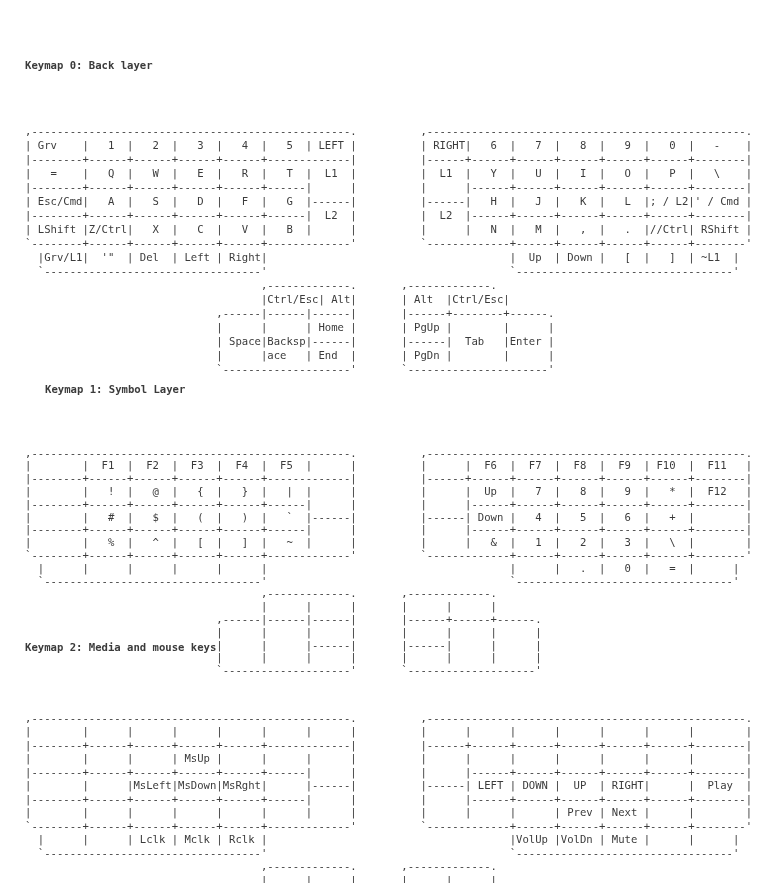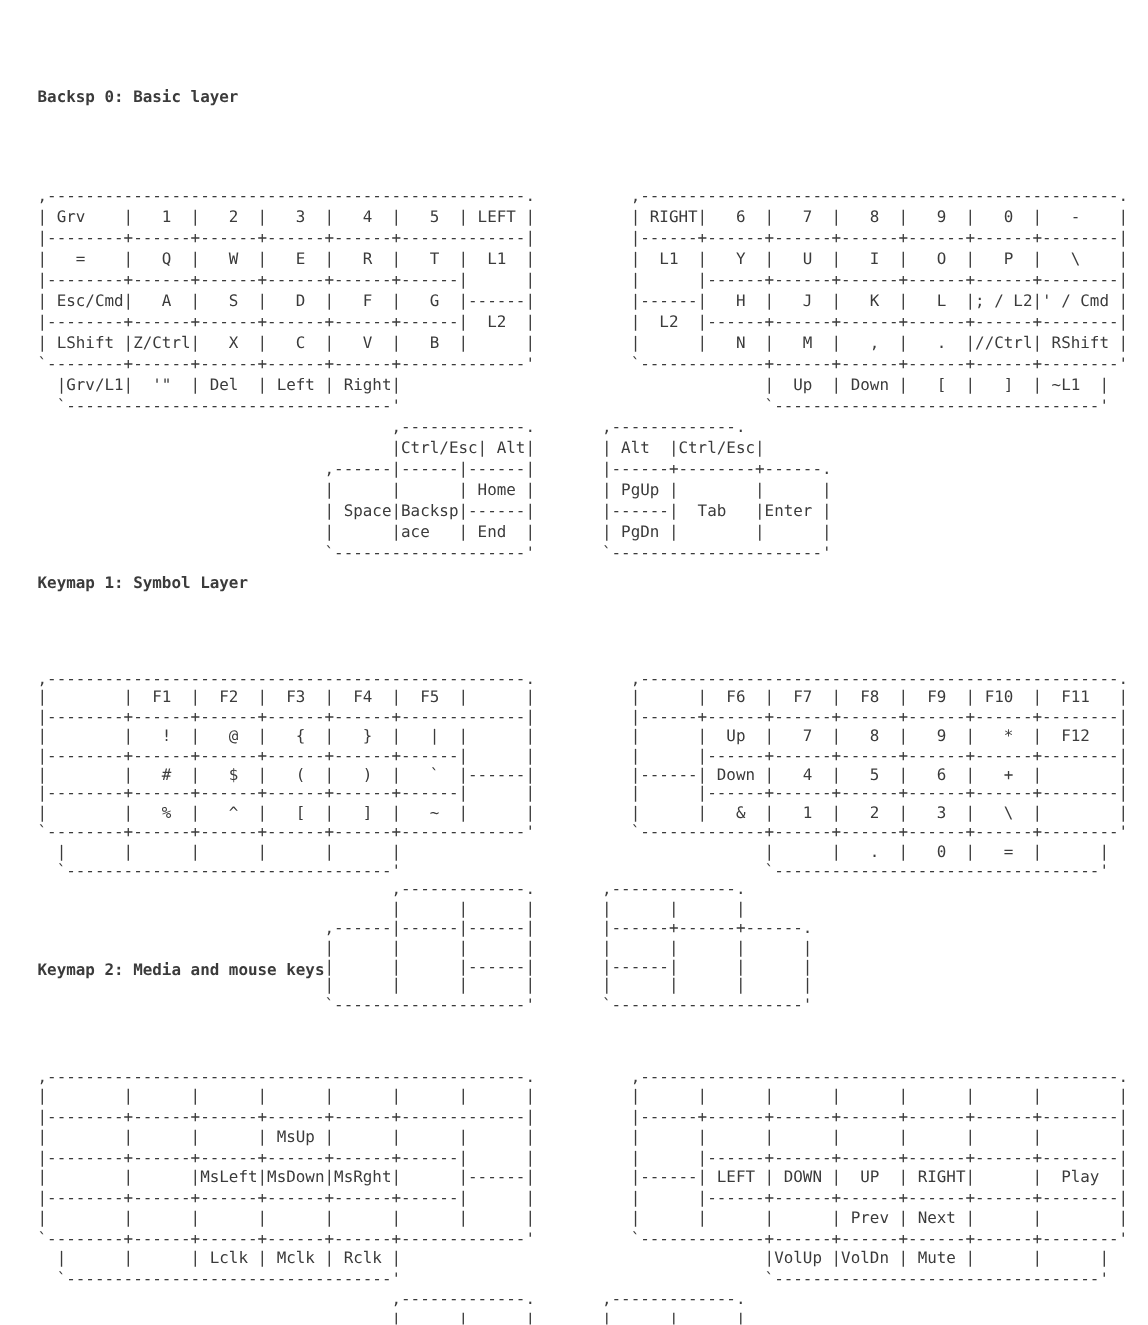--- a/index.html
+++ b/index.html
@@ -32,34 +32,34 @@
     padding: 0;
     font-family: inherit;
     font-size: 10.6px;
     white-space: pre;
   }
   #section-0 { top: 20px; }
   #section-0 .section-title { line-height: 14px; margin-bottom: 14px; }
   #section-0 pre.ascii { line-height: 14px; }
 
   #section-1 { top: 345px; }
-  #section-1 .section-title { line-height: 12.8px; margin-bottom: 12.8px; }
+  #section-1 .section-title { line-height: 12.8px; margin-bottom: 12.8px; margin-left: 20px; }
   #section-1 pre.ascii { line-height: 12.8px; }
 
   #section-2 { top: 603px; }
   #section-2 .section-title { line-height: 13.5px; margin-bottom: 19px; }
   #section-2 pre.ascii { line-height: 13.5px; }
 </style>
 </head>
 <body style="background: rgb(255, 255, 255);">
 
 <div id="doc" style="color: rgb(59, 59, 59);">
 
   <section class="keymap-section" id="section-0">
-    <div class="section-title">Backsp 0: Basic layer</div>
+    <div class="section-title">Keymap 0: Back layer</div>
     <pre class="ascii">,--------------------------------------------------.          ,--------------------------------------------------.
 | Grv    |   1  |   2  |   3  |   4  |   5  | LEFT |          | RIGHT|   6  |   7  |   8  |   9  |   0  |   -    |
 |--------+------+------+------+------+-------------|          |------+------+------+------+------+------+--------|
 |   =    |   Q  |   W  |   E  |   R  |   T  |  L1  |          |  L1  |   Y  |   U  |   I  |   O  |   P  |   \    |
 |--------+------+------+------+------+------|      |          |      |------+------+------+------+------+--------|
 | Esc/Cmd|   A  |   S  |   D  |   F  |   G  |------|          |------|   H  |   J  |   K  |   L  |; / L2|' / Cmd |
 |--------+------+------+------+------+------|  L2  |          |  L2  |------+------+------+------+------+--------|
 | LShift |Z/Ctrl|   X  |   C  |   V  |   B  |      |          |      |   N  |   M  |   ,  |   .  |//Ctrl| RShift |
 `--------+------+------+------+------+-------------'          `-------------+------+------+------+------+--------'
   |Grv/L1|  '"  | Del  | Left | Right|                                      |  Up  | Down |   [  |   ]  | ~L1  |

